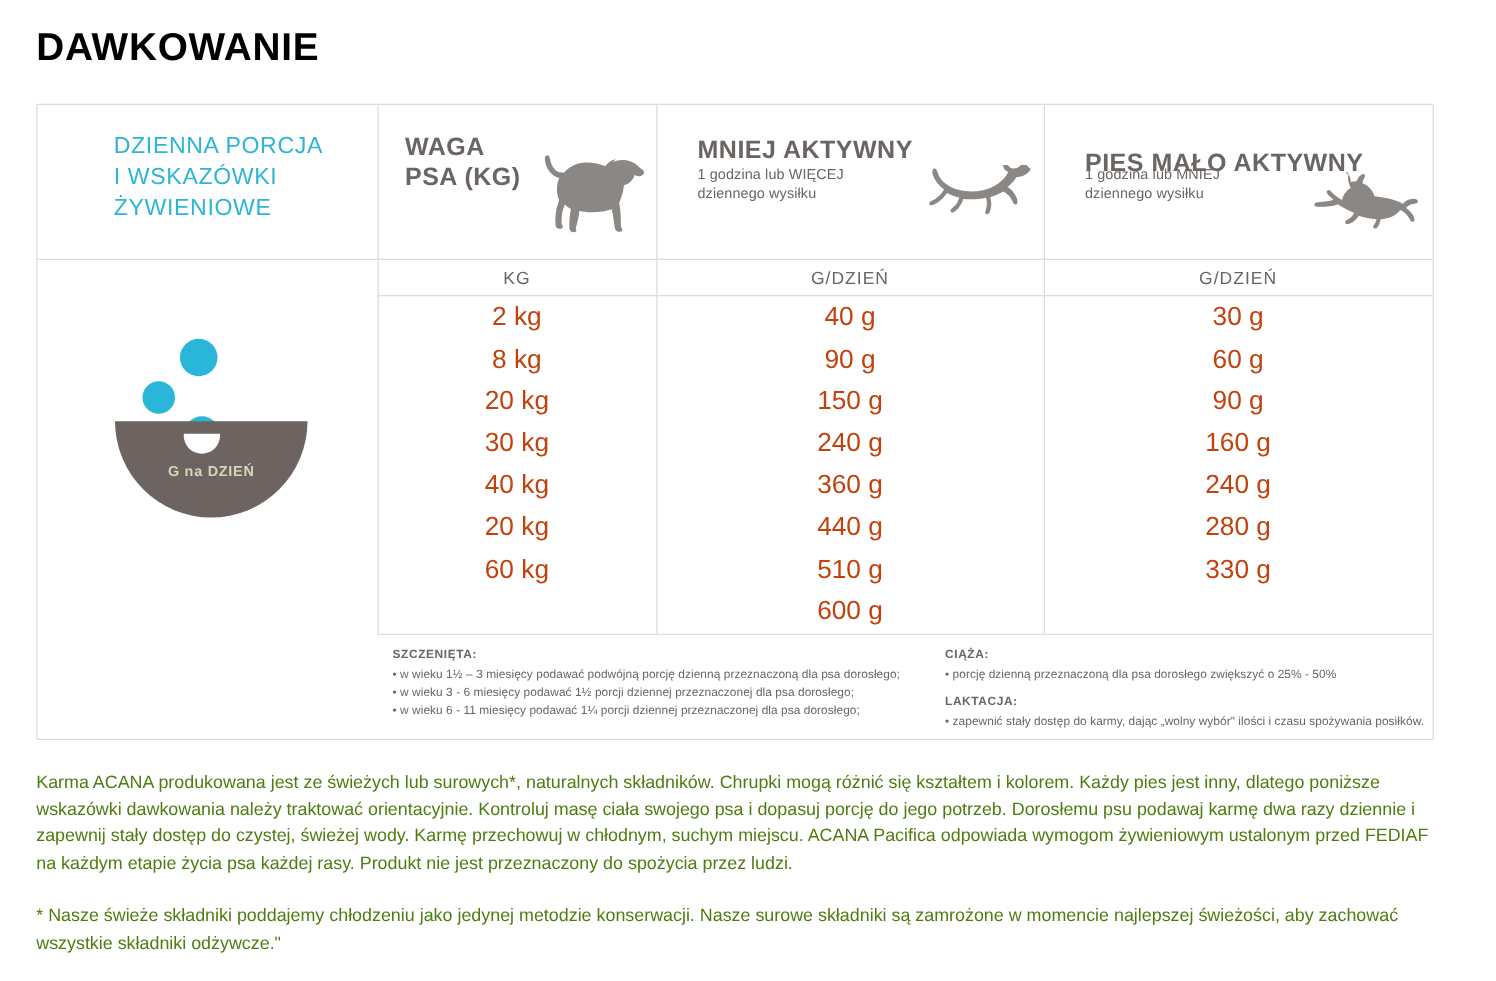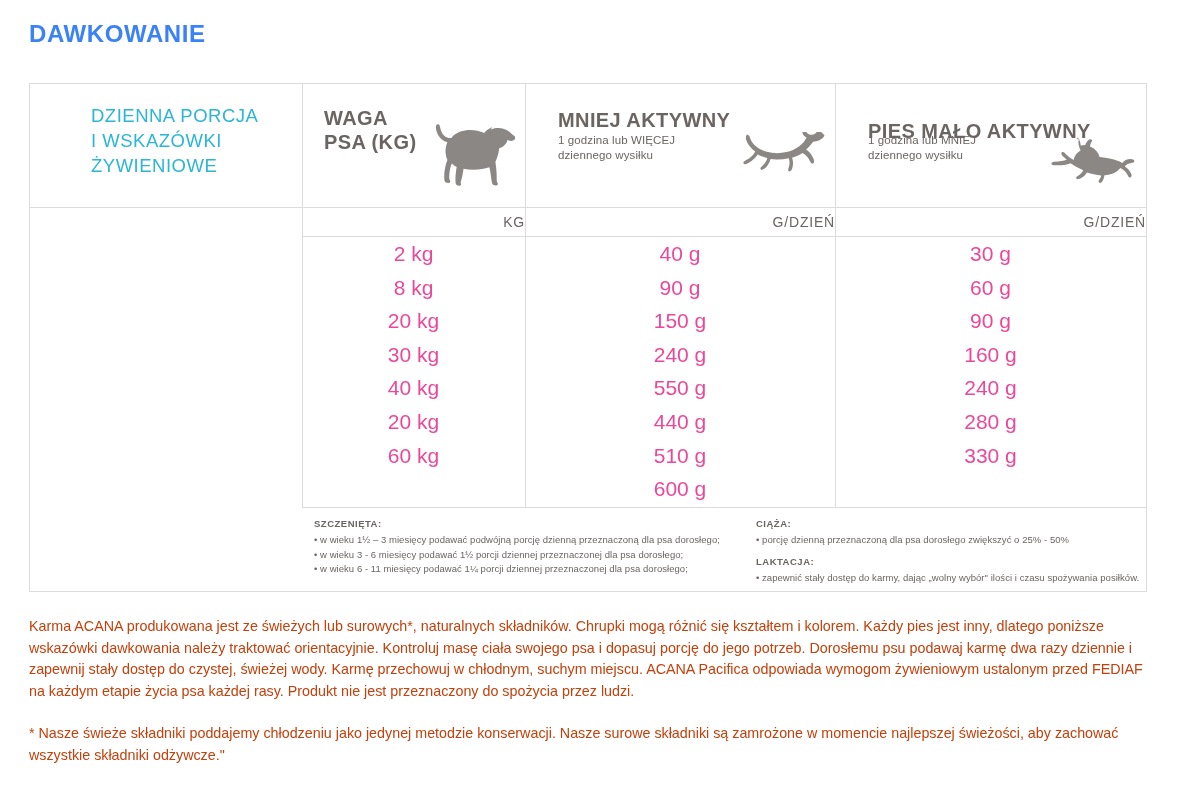--- a/index.html
+++ b/index.html
@@ -21,24 +21,24 @@
     left: 0; top: 0;
     width: 1197px;
     height: 785px;
   }
 
   
   .title {
     position: absolute;
     left: 29px;
     top: 20px;
-    font-size: 24px;
+    font-size: 31px;
     font-weight: bold;
     letter-spacing: 0.6px;
-    color: #3b82f6;
+    color: #000000;
   }
 
   
   .table-frame {
     position: absolute;
     left: 29px;
     top: 83px;
     width: 1118px;
     height: 509px;
     border: 1px solid #dcdcdc;
@@ -120,36 +120,36 @@
   .dog-stand { left: 130px; top: 40px; }
   .dog-run   { left: 215px; top: 48px; }
   .dog-lie   { left: 215px; top: 53px; }
 
   
   .unit-cell {
     position: absolute;
     top: 124px;
     height: 28px;
     line-height: 28px;
-    text-align: right;
+    text-align: center;
     font-size: 14px;
     letter-spacing: 0.8px;
     color: #6a6462;
   }
   .unit-kg  { left: 272px; width: 223px; }
   .unit-g1  { left: 495px; width: 310px; }
   .unit-g2  { left: 805px; width: 311px; }
 
   
   .data-col {
     position: absolute;
     top: 153px;
     text-align: center;
     font-size: 21px;
-    color: #ec4899;
+    color: #c2410c;
   }
   .data-kg { left: 272px; width: 223px; }
   .data-a  { left: 495px; width: 310px; }
   .data-b  { left: 805px; width: 311px; }
   .data-col .cell {
     height: 33.6px;
     line-height: 33.6px;
   }
 
   
@@ -225,21 +225,21 @@
   .note-head.second { margin-top: 8px; }
 
   
   .body-copy {
     position: absolute;
     left: 29px;
     top: 616px;
     width: 1120px;
     font-size: 14.3px;
     line-height: 21.5px;
-    color: #c2410c;
+    color: #4d7c0f;
   }
   .body-copy p { margin: 0; }
   .body-copy p.second { margin-top: 21px; }
 </style>
 </head>
 <body>
 
 <div class="page">
 
   <div class="title">DAWKOWANIE</div>
@@ -305,36 +305,44 @@
       <div class="cell">40 kg</div>
       <div class="cell">20 kg</div>
       <div class="cell">60 kg</div>
     </div>
 
     <div class="data-col data-a">
       <div class="cell">40 g</div>
       <div class="cell">90 g</div>
       <div class="cell">150 g</div>
       <div class="cell">240 g</div>
-      <div class="cell">550 g</div>
+      <div class="cell">360 g</div>
       <div class="cell">440 g</div>
       <div class="cell">510 g</div>
       <div class="cell">600 g</div>
     </div>
 
     <div class="data-col data-b">
       <div class="cell">30 g</div>
       <div class="cell">60 g</div>
       <div class="cell">90 g</div>
       <div class="cell">160 g</div>
       <div class="cell">240 g</div>
       <div class="cell">280 g</div>
       <div class="cell">330 g</div>
     </div>
 
+    <div class="bowl-wrap">
+      <div class="kibble k1"></div>
+      <div class="kibble k2"></div>
+      <div class="kibble k3"></div>
+      <div class="bowl-body"></div>
+      <div class="kibble-mask"></div>
+      <div class="bowl-label">G na DZIEŃ</div>
+    </div>
 
     <div class="notes notes-left">
       <div class="note-head">SZCZENIĘTA:</div>
       <div class="note-line">• w wieku 1½ – 3 miesięcy podawać podwójną porcję dzienną przeznaczoną dla psa dorosłego;</div>
       <div class="note-line">• w wieku 3 - 6 miesięcy podawać 1½ porcji dziennej przeznaczonej dla psa dorosłego;</div>
       <div class="note-line">• w wieku 6 - 11 miesięcy podawać 1¼ porcji dziennej przeznaczonej dla psa dorosłego;</div>
     </div>
 
     <div class="notes notes-right">
       <div class="note-head">CIĄŻA:</div>

